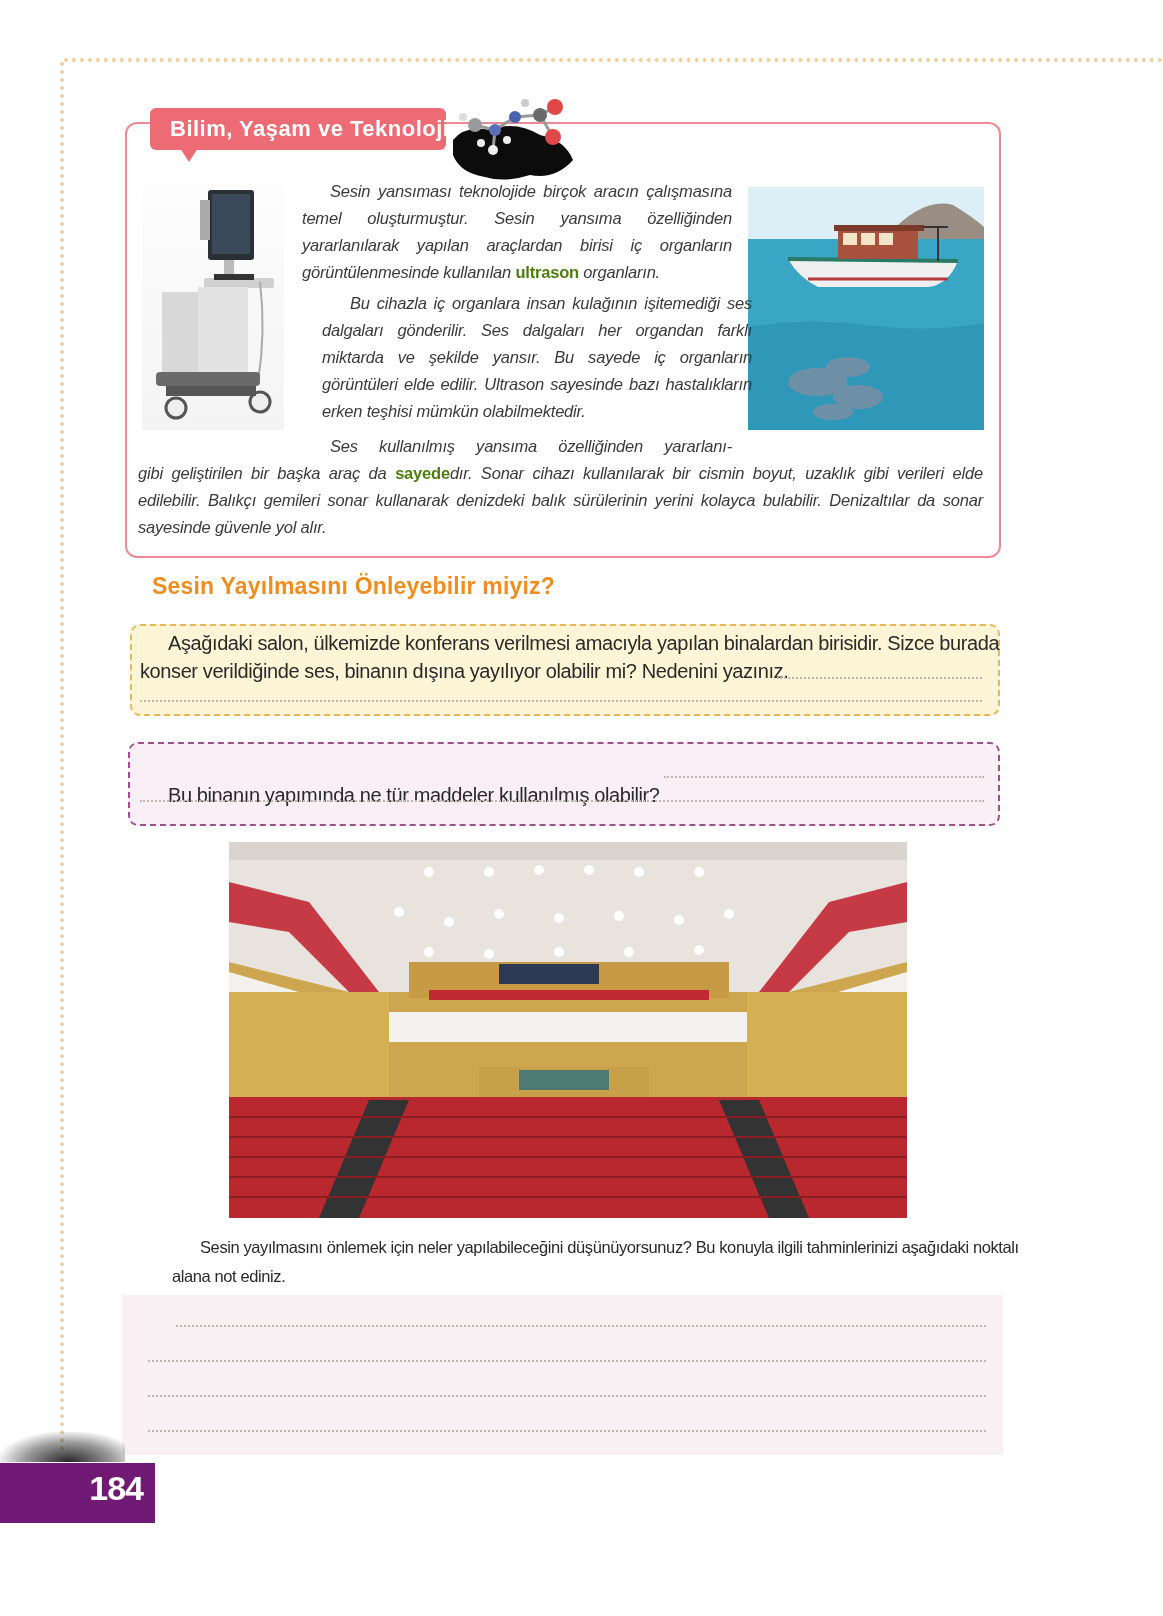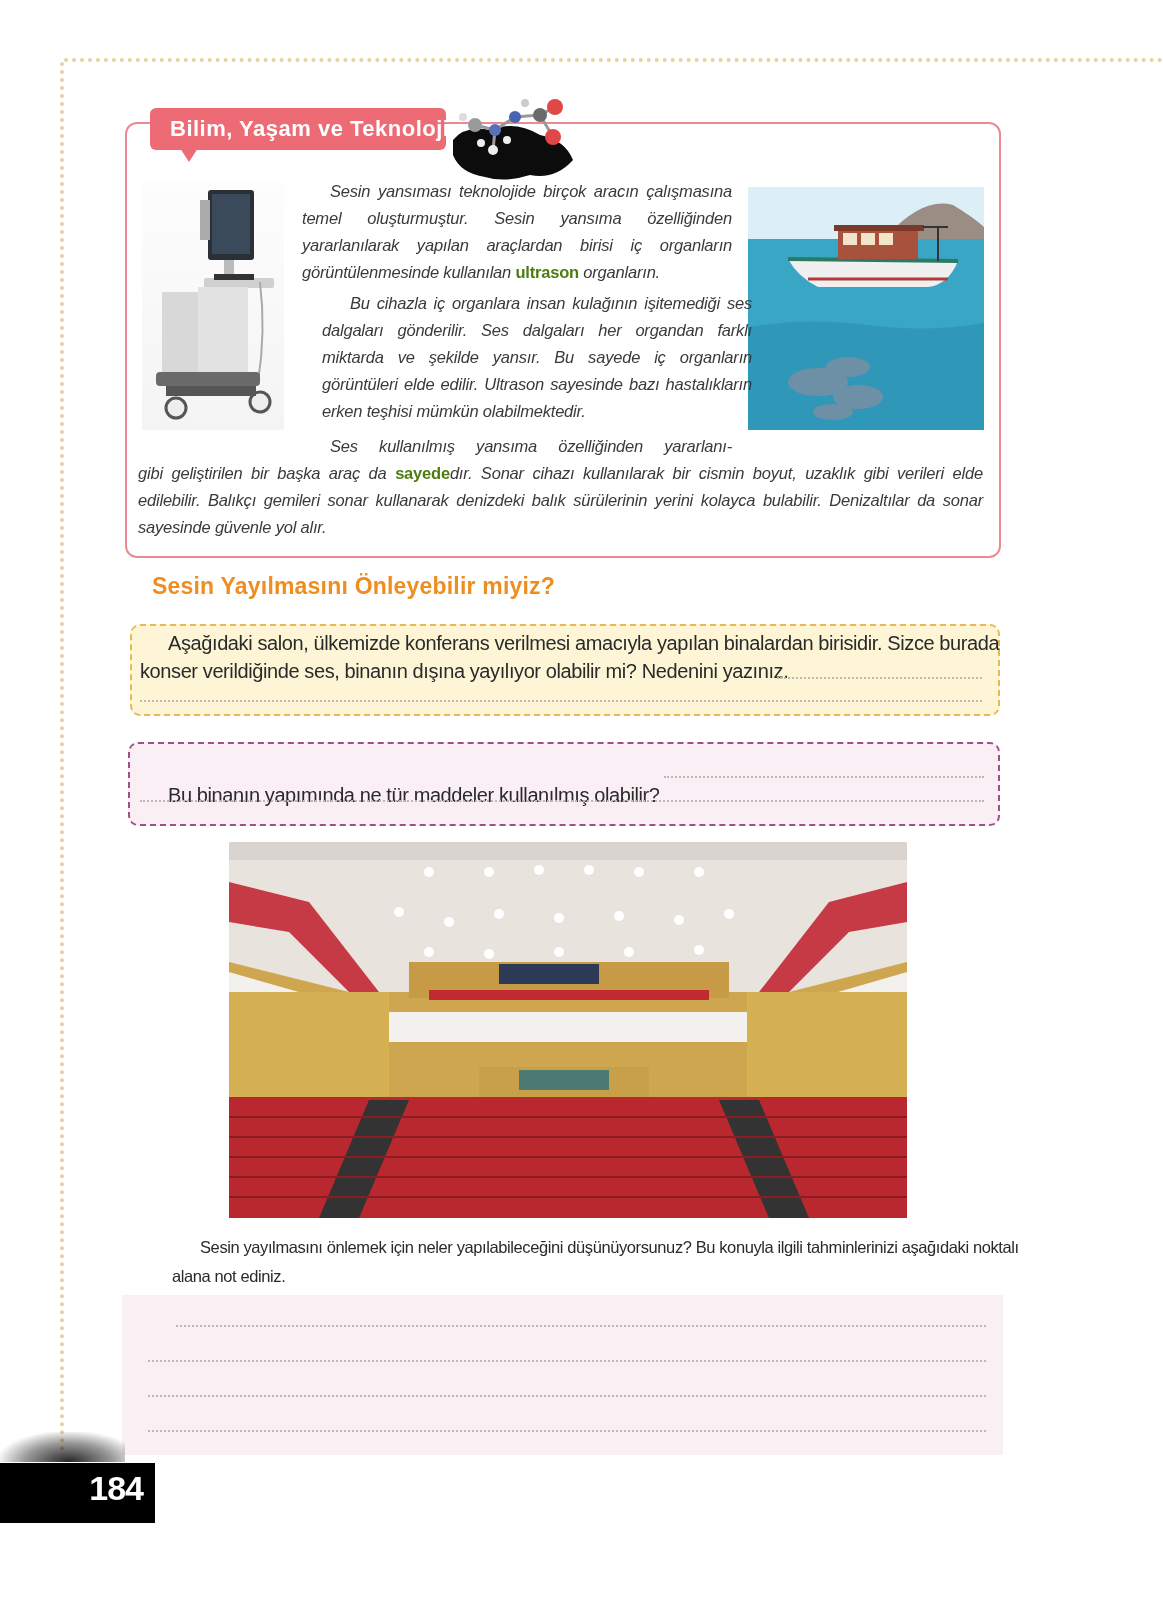--- a/index.html
+++ b/index.html
@@ -98,21 +98,21 @@
     background:#f8f0f3;
   }
 
   
   .page-shadow {
     position:absolute; left:0px; top:1432px; width:125px; height:30px;
     background:radial-gradient(ellipse at 55% 100%, rgba(0,0,0,0.85) 0%, rgba(0,0,0,0.4) 45%, rgba(0,0,0,0) 75%);
   }
   .page-number-tab {
     position:absolute; left:0; top:1463px; width:155px; height:60px;
-    background:#000000;
+    background:#701a75;
   }
   .page-number {
     position:absolute; right:12px; top:6px; font-size:34px; font-weight:bold; color:#fff;
     font-family:"Liberation Sans", sans-serif; letter-spacing:-1px;
   }
 </style>
 </head>
 <body>
 
 <div class="page-frame-top"></div>

